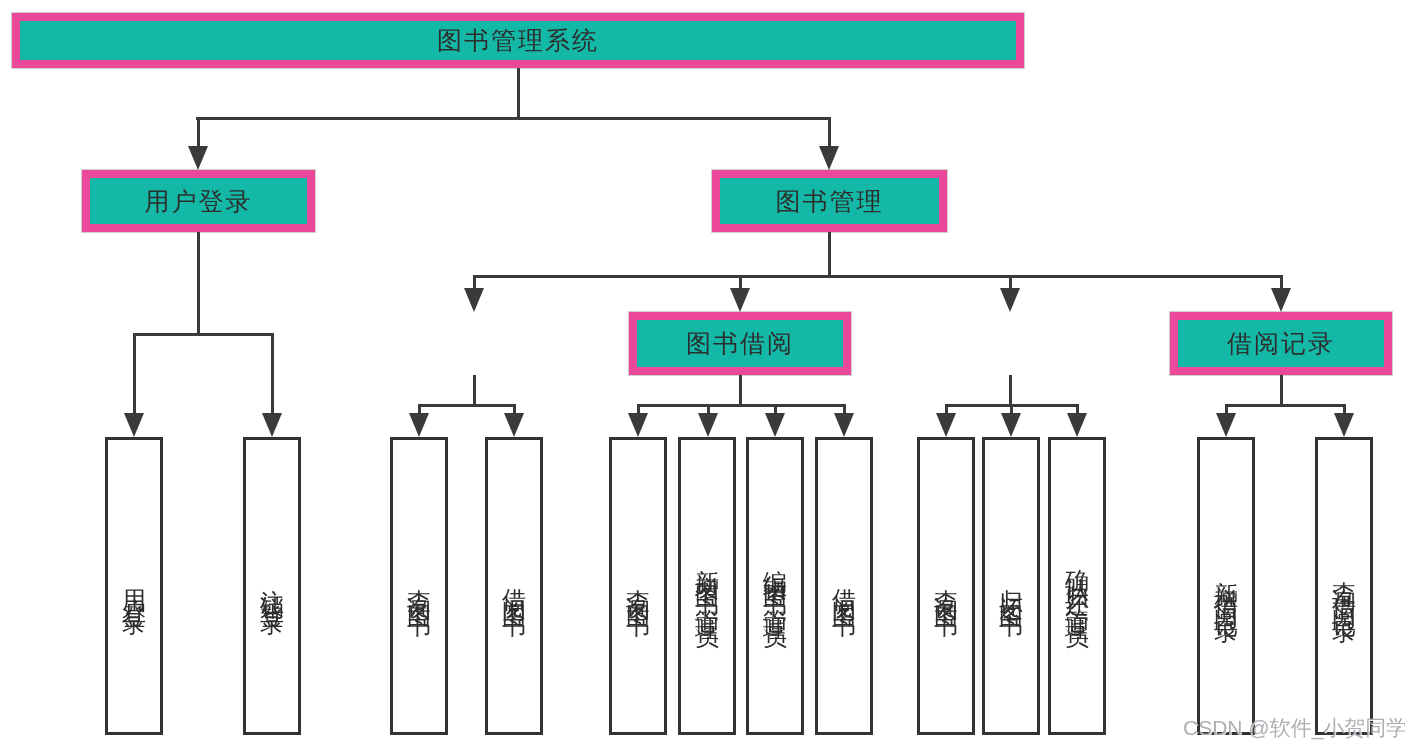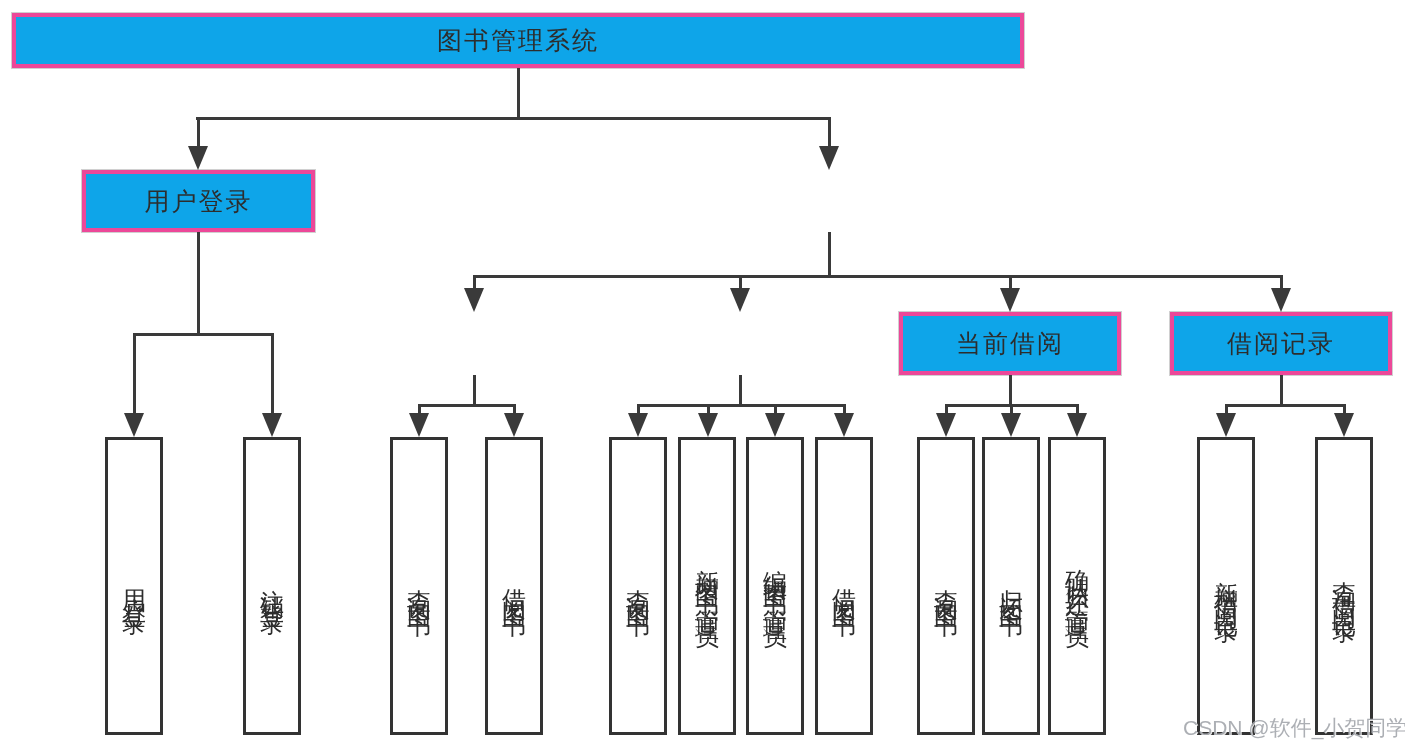--- a/index.html
+++ b/index.html
@@ -1,21 +1,21 @@
 <!DOCTYPE html>
 <html><head>
 <meta charset="utf-8">
 <style>
   html,body{margin:0;padding:0;background:#ffffff;}
   #canvas{
     position:relative;width:1405px;height:747px;background:#ffffff;overflow:hidden;
     font-family:"Liberation Sans","DejaVu Sans",sans-serif;color:#2d2d2d;
   }
   .hbox{
-    position:absolute;box-sizing:border-box;border:4px solid #ec4899;background:#0ea5e9;
+    position:absolute;box-sizing:border-box;border:8px solid #ec4899;background:#14b8a6;
     display:flex;align-items:center;justify-content:center;
     box-shadow:0 0 0 1px rgba(120,120,120,.35);
   }
   .hbox .lbl{font-size:25px;letter-spacing:2px;white-space:nowrap;}
   .vbox{
     position:absolute;box-sizing:border-box;border:3px solid #333333;background:#ffffff;
     display:flex;align-items:center;justify-content:center;top:437px;width:58px;height:298px;
   }
   .vbox .lbl{
     writing-mode:vertical-lr;text-orientation:mixed;
@@ -38,23 +38,26 @@
 
 <div id="canvas">
 
   <div class="hbox" style="left:12px;top:13px;width:1012px;height:55px;">
     <span class="lbl">图书管理系统</span>
   </div>
 
   <div class="hbox" style="left:82px;top:170px;width:233px;height:62px;">
     <span class="lbl">用户登录</span>
   </div>
+  <div class="hbox" style="left:712px;top:170px;width:235px;height:62px;">
+    <span class="lbl">图书管理</span>
+  </div>
 
-  <div class="hbox" style="left:899px;top:312px;width:222px;height:63px;">
-    <span class="lbl">当前借阅</span>
+  <div class="hbox" style="left:629px;top:312px;width:222px;height:63px;">
+    <span class="lbl">图书借阅</span>
   </div>
   <div class="hbox" style="left:1170px;top:312px;width:222px;height:63px;">
     <span class="lbl">借阅记录</span>
   </div>
 
   <div class="vbox" style="left:105px;">
     <span class="lbl">用户登录</span>
   </div>
   <div class="vbox" style="left:243px;">
     <span class="lbl">注销登录</span>

